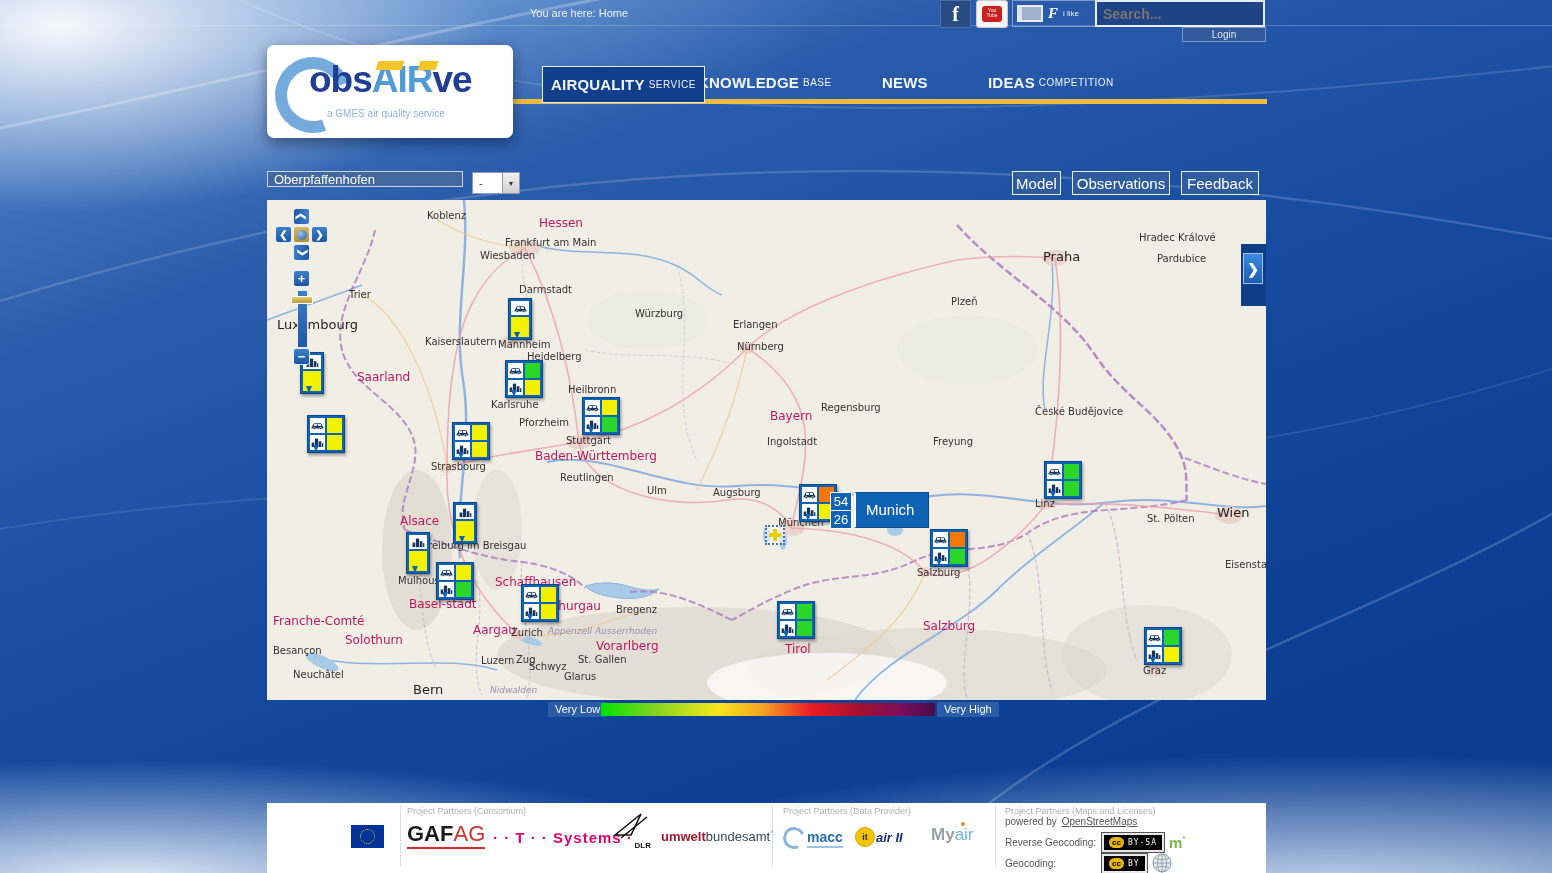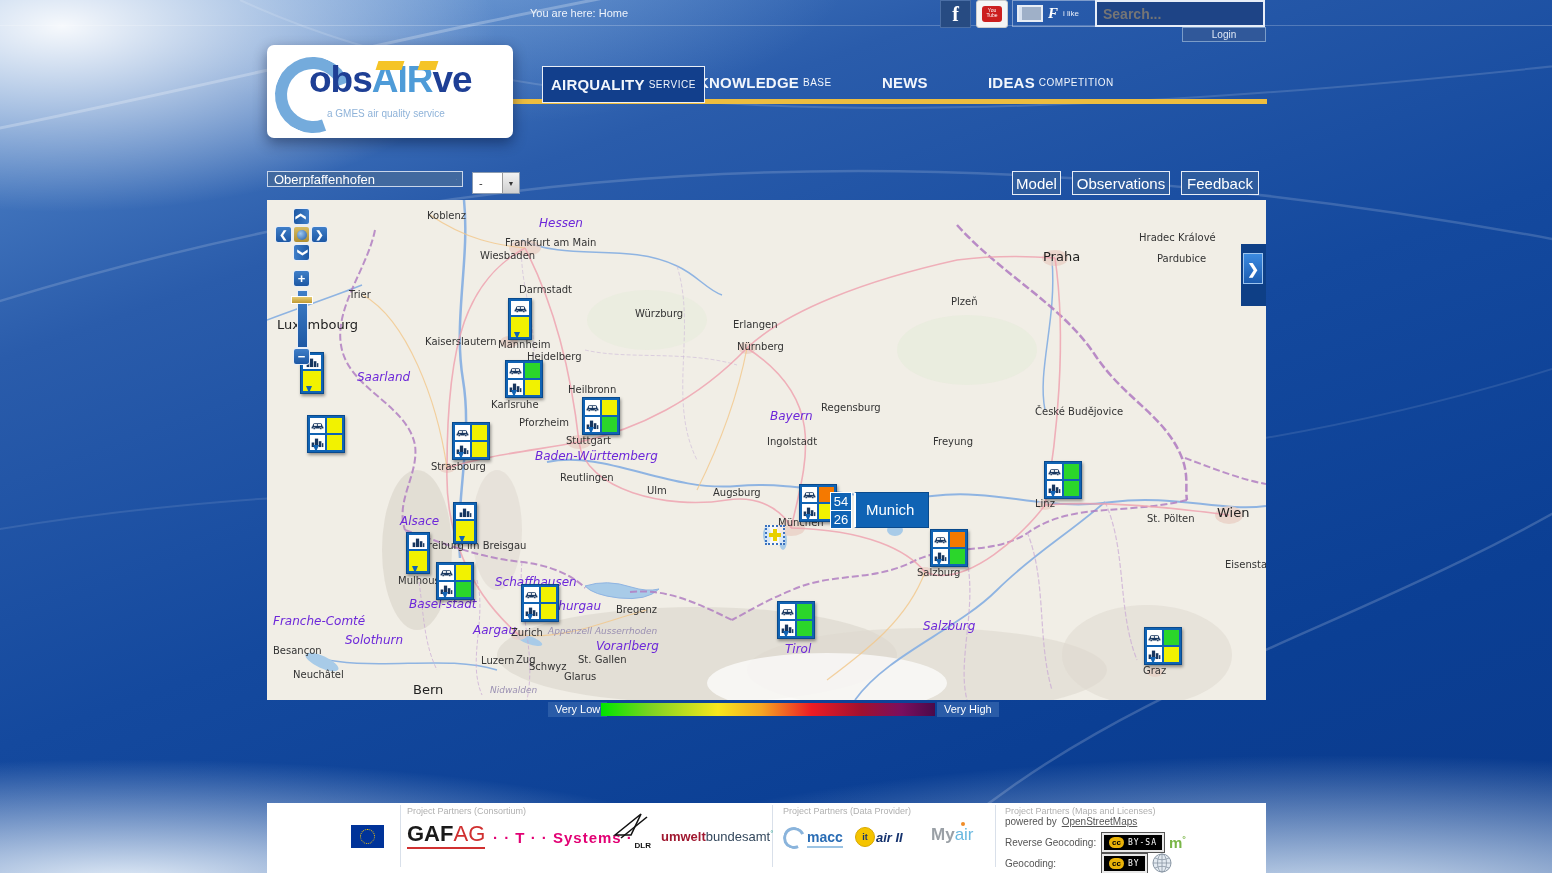--- a/index.html
+++ b/index.html
@@ -61,21 +61,21 @@
        box-sizing:border-box;display:flex;z-index:4;cursor:pointer;}
   .dropdown .val{flex:1;font-size:11px;color:#333;padding:4px 0 0 6px;}
   .dropdown .arrow{width:16px;background:linear-gradient(#f2f2f2,#cfcfcf);border-left:1px solid #999;
        display:flex;align-items:center;justify-content:center;font-size:7px;color:#333;}
   .tool-btn{position:absolute;top:171px;height:24px;background:#2e5c9e;border:1px solid #e8eef6;box-sizing:border-box;
        color:#fff;font-size:15px;display:flex;align-items:center;justify-content:center;z-index:4;cursor:pointer;padding:0 10px;}
   
   .map{position:absolute;left:267px;top:200px;width:999px;height:500px;background:#f1eee6;overflow:hidden;z-index:2;}
   .map-label{position:absolute;color:#333;font-size:10px;white-space:nowrap;z-index:2;font-family:"DejaVu Sans",sans-serif;}
   .map-label.big{font-size:13px;color:#222;}
-  .map-label.region{font-style:italic;color:#6d28d9;font-size:12px;}
+  .map-label.region{color:#be185d;font-size:12px;}
   .map-label.region-sm{font-style:italic;color:#9a90b2;font-size:9px;}
   .marker{position:absolute;background:#1063b4;border:1px solid #0a4a8c;padding:2px;display:grid;grid-gap:2px;
        box-shadow:1px 2px 3px rgba(0,0,0,.4);z-index:5;cursor:pointer;}
   .marker.double{grid-template-columns:15px 15px;grid-auto-rows:15px;}
   .marker.single{grid-template-columns:18px;grid-template-rows:14px 20px;}
   .marker .cell{display:flex;align-items:center;justify-content:center;}
   .marker .cell.icon{background:#fff;}
   .marker .cell.icon svg{width:13px;height:11px;}
   .marker .pointer{position:absolute;bottom:-7px;left:5px;width:0;height:0;border:7px solid transparent;
        border-top-color:#1063b4;border-left-width:3px;border-right-width:3px;}

